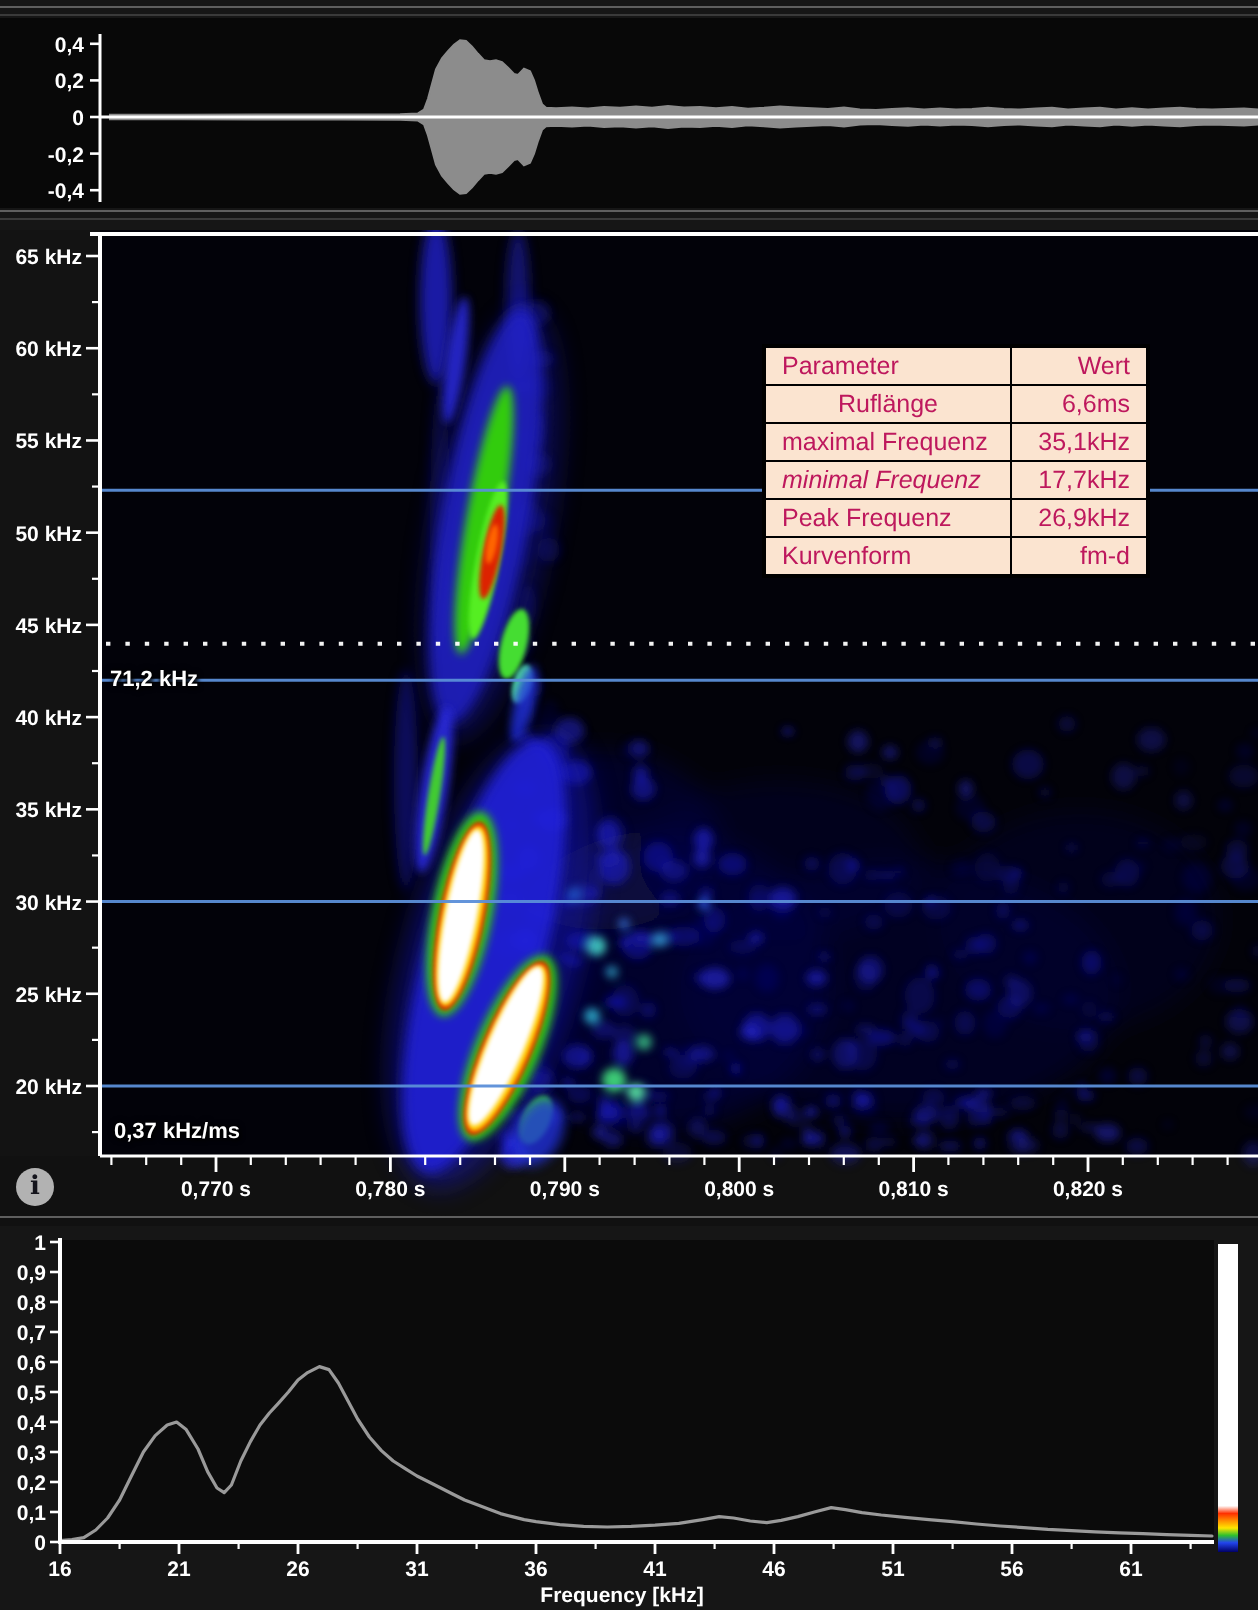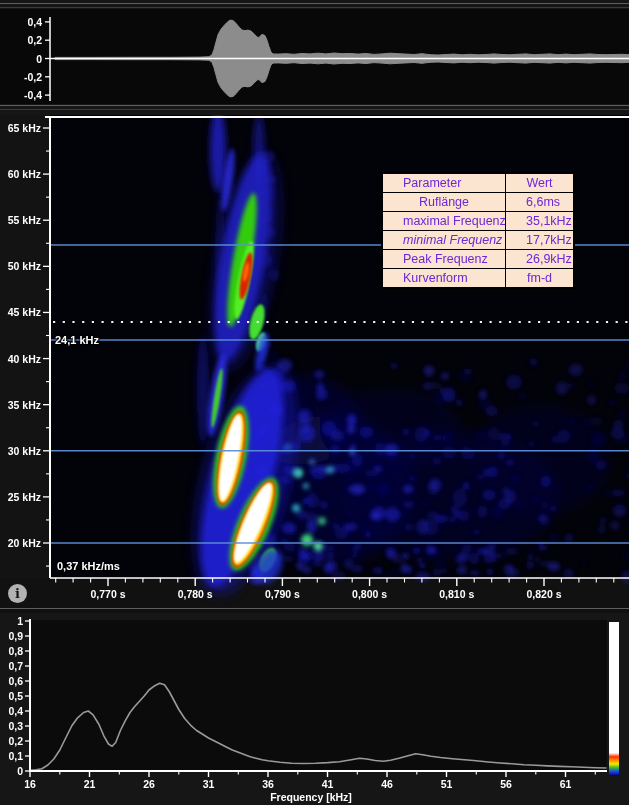--- a/index.html
+++ b/index.html
@@ -5,23 +5,23 @@
   html,body{margin:0;padding:0;background:#161616;}
   #root{position:relative;width:629px;height:805px;background:#161616;overflow:hidden;
         font-family:"Liberation Sans",sans-serif;}
   .sep{position:absolute;left:0;width:629px;height:1px;background:#5f5f5f;}
   .sep.dim{background:#3a3a3a;}
   svg{position:absolute;left:0;display:block;}
   svg text{fill:#ffffff;font:bold 10.5px "Liberation Sans",sans-serif;}
   .ptable{position:absolute;left:381px;top:172px;display:grid;
           grid-template-columns:122px 67px;gap:1px;background:#000;
           border:2px solid #000;z-index:6;}
-  .ptable .cell{background:#fbe4d0;color:#6d28d9;font:400 12.5px "Liberation Sans",sans-serif;
-          height:18px;line-height:18px;padding:0 20px;white-space:nowrap;overflow:hidden;}
-  .ptable .val{text-align:center;}
+  .ptable .cell{background:#fbe4d0;color:#be185d;font:400 12.5px "Liberation Sans",sans-serif;
+          height:18px;line-height:18px;padding:0 8px;white-space:nowrap;overflow:hidden;}
+  .ptable .val{text-align:right;}
   .overlay-label{position:absolute;z-index:5;color:#fff;
           font:bold 11px "Liberation Sans",sans-serif;
           text-shadow:0 0 3px #000,0 0 2px #000,1px 1px 2px #000;}
   .info-icon{position:absolute;left:8px;top:584px;width:19px;height:19px;border-radius:50%;
           background:#b2b2b2;color:#14141c;display:flex;align-items:center;justify-content:center;
           font:bold 13px "DejaVu Serif",serif;z-index:5;}
   #colorbar{position:absolute;left:609px;top:622px;width:10px;height:154px;z-index:4;}
 </style>
 </head>
 <body>
@@ -525,21 +525,21 @@
       <div class="cell " style="background: rgb(251, 228, 208);">maximal Frequenz</div>
       <div class="cell val" style="background: rgb(251, 228, 208);">35,1kHz</div>
       <div class="cell " style="background: rgb(251, 228, 208); font-style: italic;">minimal Frequenz</div>
       <div class="cell val" style="background: rgb(251, 228, 208);">17,7kHz</div>
       <div class="cell " style="background: rgb(251, 228, 208);">Peak Frequenz</div>
       <div class="cell val" style="background: rgb(251, 228, 208);">26,9kHz</div>
       <div class="cell " style="background: rgb(251, 228, 208);">Kurvenform</div>
       <div class="cell val" style="background: rgb(251, 228, 208);">fm-d</div>
     </div>
 
-  <div class="overlay-label" style="left:55px;top:334px">24,1 kHz</div>
+  <div class="overlay-label" style="left:55px;top:334px">71,2 kHz</div>
   <div class="overlay-label" style="left:57px;top:560px">0,37 kHz/ms</div>
 
   <div class="info-icon">i</div>
 
   <div class="sep" style="top:608px"></div>
 
   <svg id="bottom-svg" style="top:613px" width="629" height="192" viewBox="0 613 629 192">
       <rect x="0" y="613" width="629" height="192" fill="#161616"></rect>
       <rect x="30" y="620" width="577" height="151" fill="#0b0b0b"></rect>
       <polyline points="30.0,770.3 36.0,769.8 41.9,768.8 47.9,765.0 53.8,759.0 59.8,750.0 65.7,738.0 71.7,726.0 77.6,717.8 83.6,712.5 88.3,711.0 93.1,714.8 99.0,724.5 103.8,735.8 108.5,744.0 112.1,746.3 115.7,742.5 120.4,730.5 125.2,720.8 130.0,712.5 134.7,706.5 139.5,701.3 144.2,696.0 149.0,690.0 153.8,686.3 159.7,683.3 164.5,684.8 169.2,691.5 174.0,700.5 178.8,709.5 184.7,718.5 190.7,725.3 196.6,730.5 202.6,734.3 208.5,738.0 214.5,741.0 220.4,744.0 226.3,747.0 232.3,750.0 238.3,752.3 244.2,754.5 250.2,756.8 256.1,758.3 262.1,759.8 268.0,760.8 279.9,762.3 291.8,763.2 303.7,763.5 315.6,763.2 327.5,762.6 339.4,761.7 351.3,759.8 359.6,758.3 366.8,759.0 375.1,760.5 383.4,761.3 390.6,760.2 398.9,758.3 407.2,756.0 415.6,753.8 422.7,754.8 431.0,756.3 440.6,757.5 452.4,758.7 464.4,759.8 476.3,760.8 488.2,762.0 500.1,763.0 511.9,763.8 523.9,764.7 535.8,765.3 547.6,765.9 559.6,766.4 571.5,766.8 583.4,767.3 595.3,767.7 606.0,768.0" fill="none" stroke="#9a9a9a" stroke-width="1.6" stroke-linejoin="round" stroke-linecap="round"></polyline>

